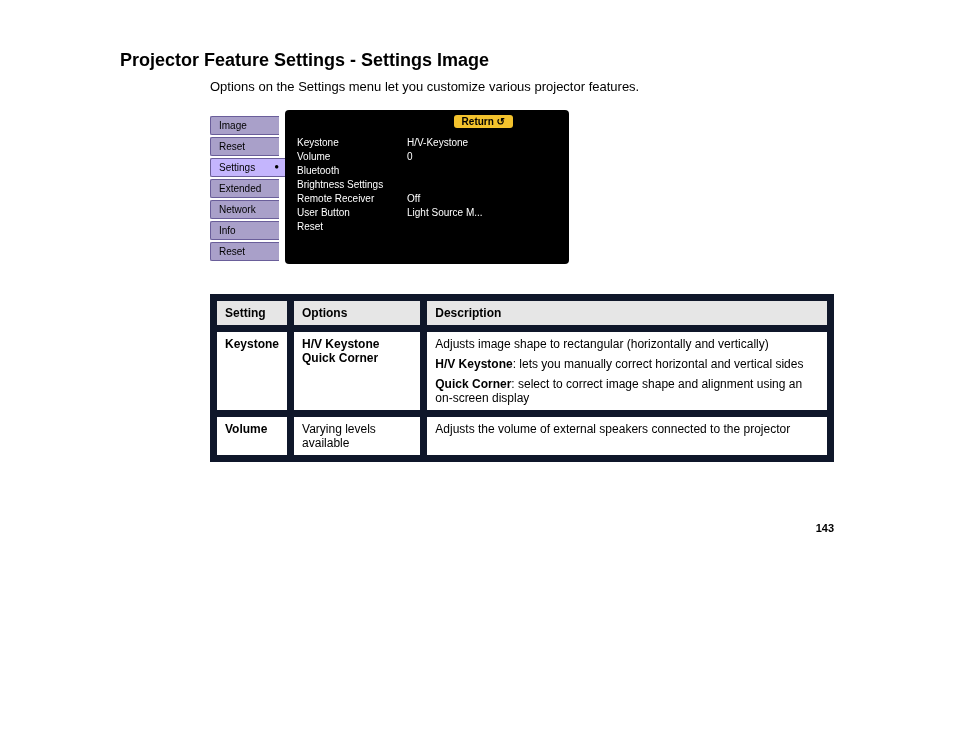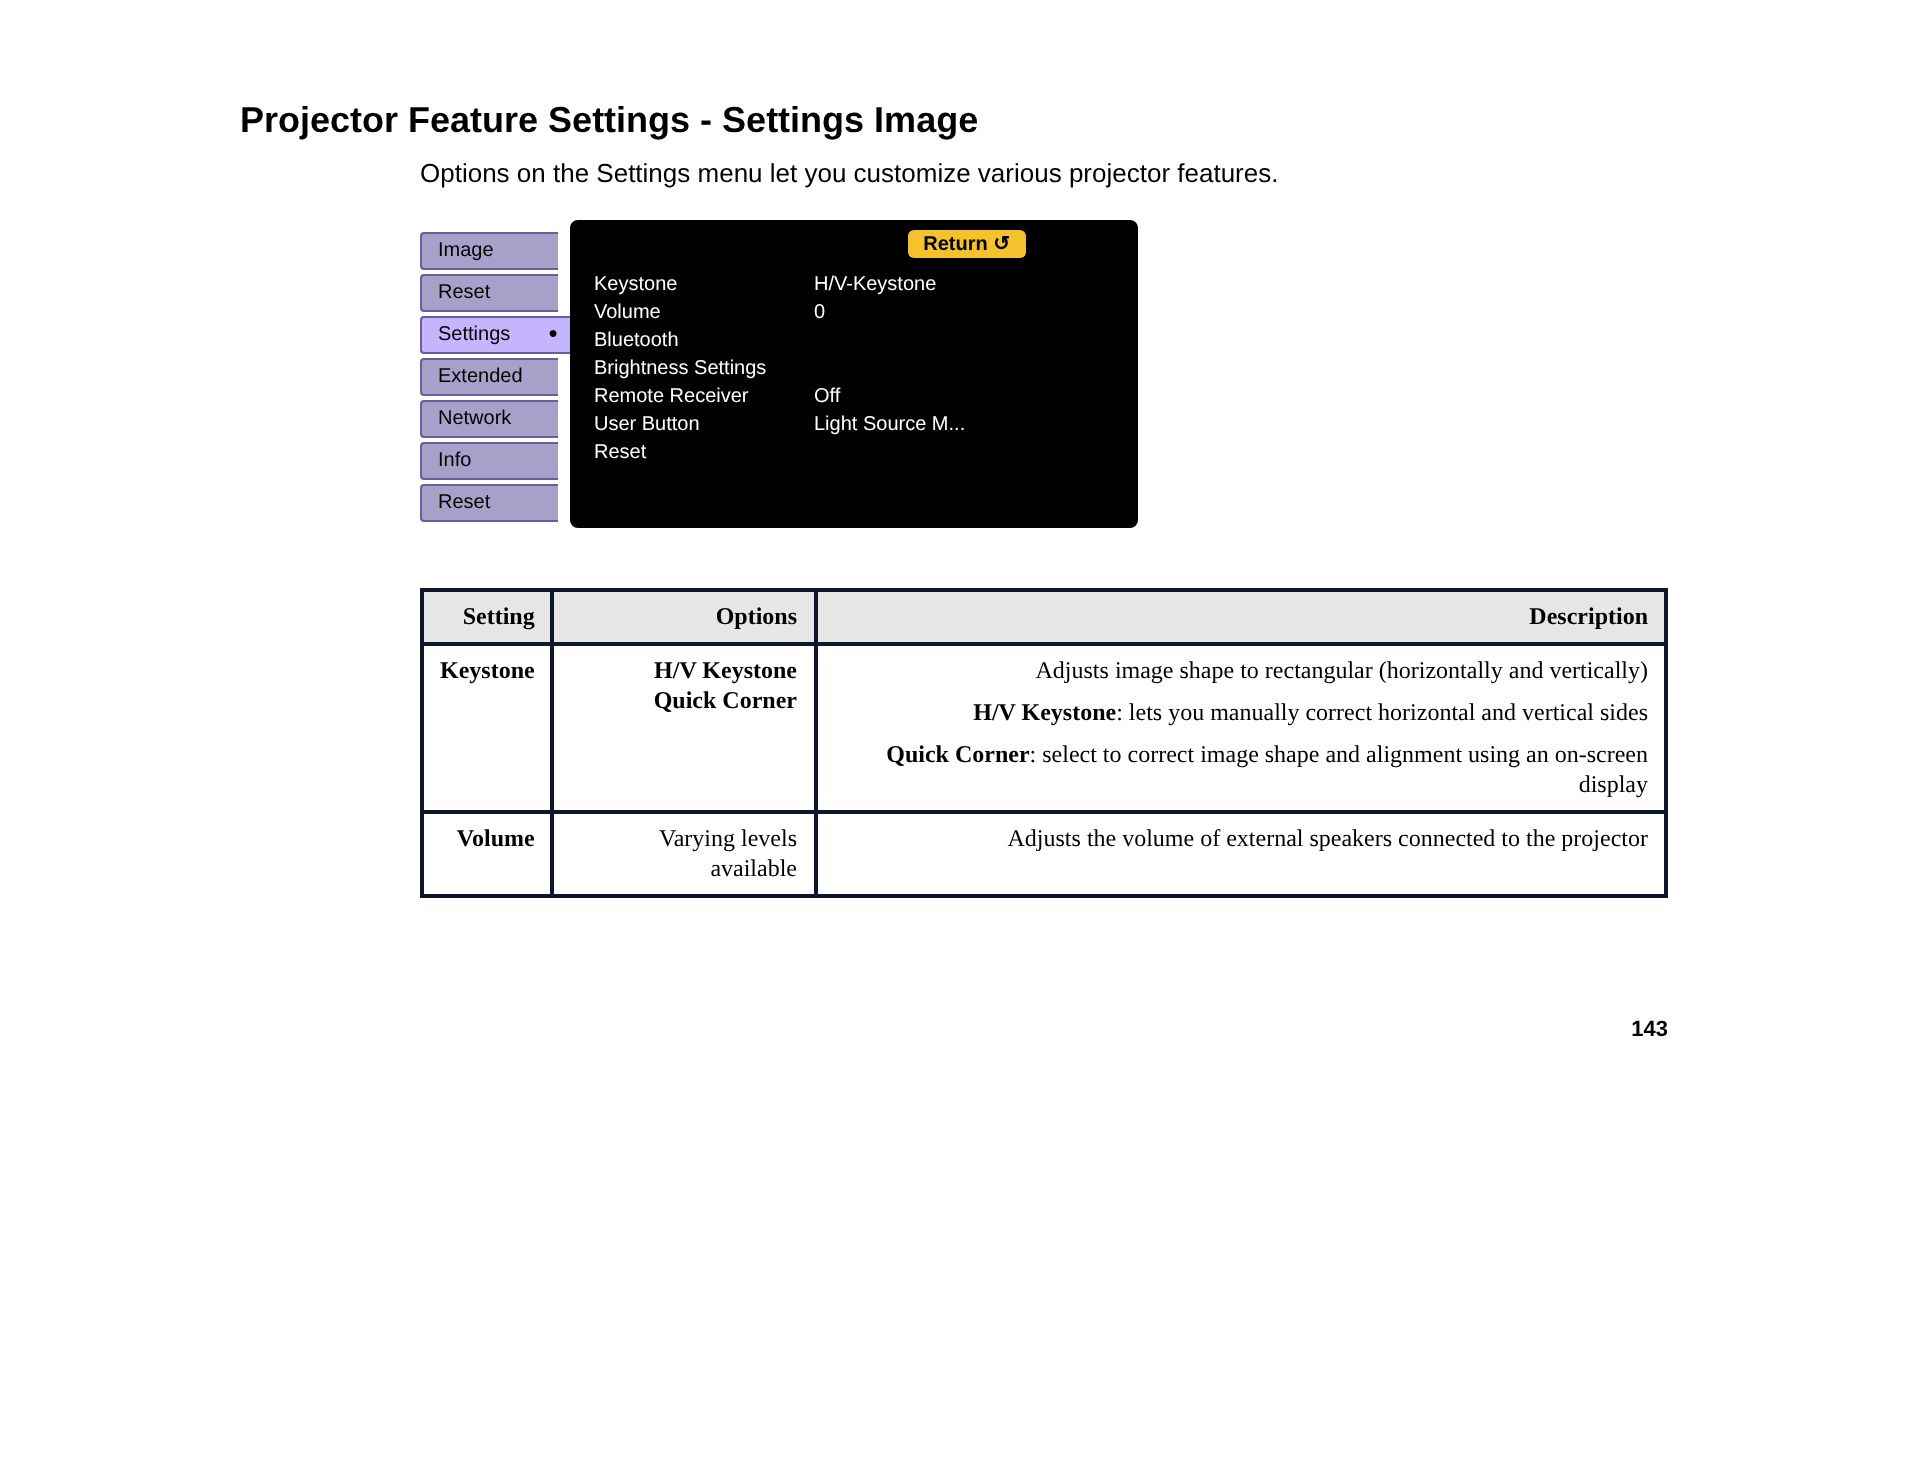--- a/index.html
+++ b/index.html
@@ -90,25 +90,24 @@
     flex: 1;
   }
   table.settings {
     border-collapse: collapse;
     width: 100%;
     margin-left: 90px;
     width: calc(100% - 90px);
     font-size: 12px;
   }
   table.settings th, table.settings td {
-    border: 2px solid #0f172a;
+    border: 7px solid #0f172a;
     padding: 5px 8px;
-    text-align: right;
+    text-align: left;
     vertical-align: top;
-    font-family: Liberation Serif, serif;
   }
   table.settings th {
     background: #e6e6e6;
     font-weight: bold;
   }
   .bold { font-weight: bold; }
   .desc-block { margin-bottom: 6px; }
   .page-number {
     text-align: right;
     font-weight: bold;

